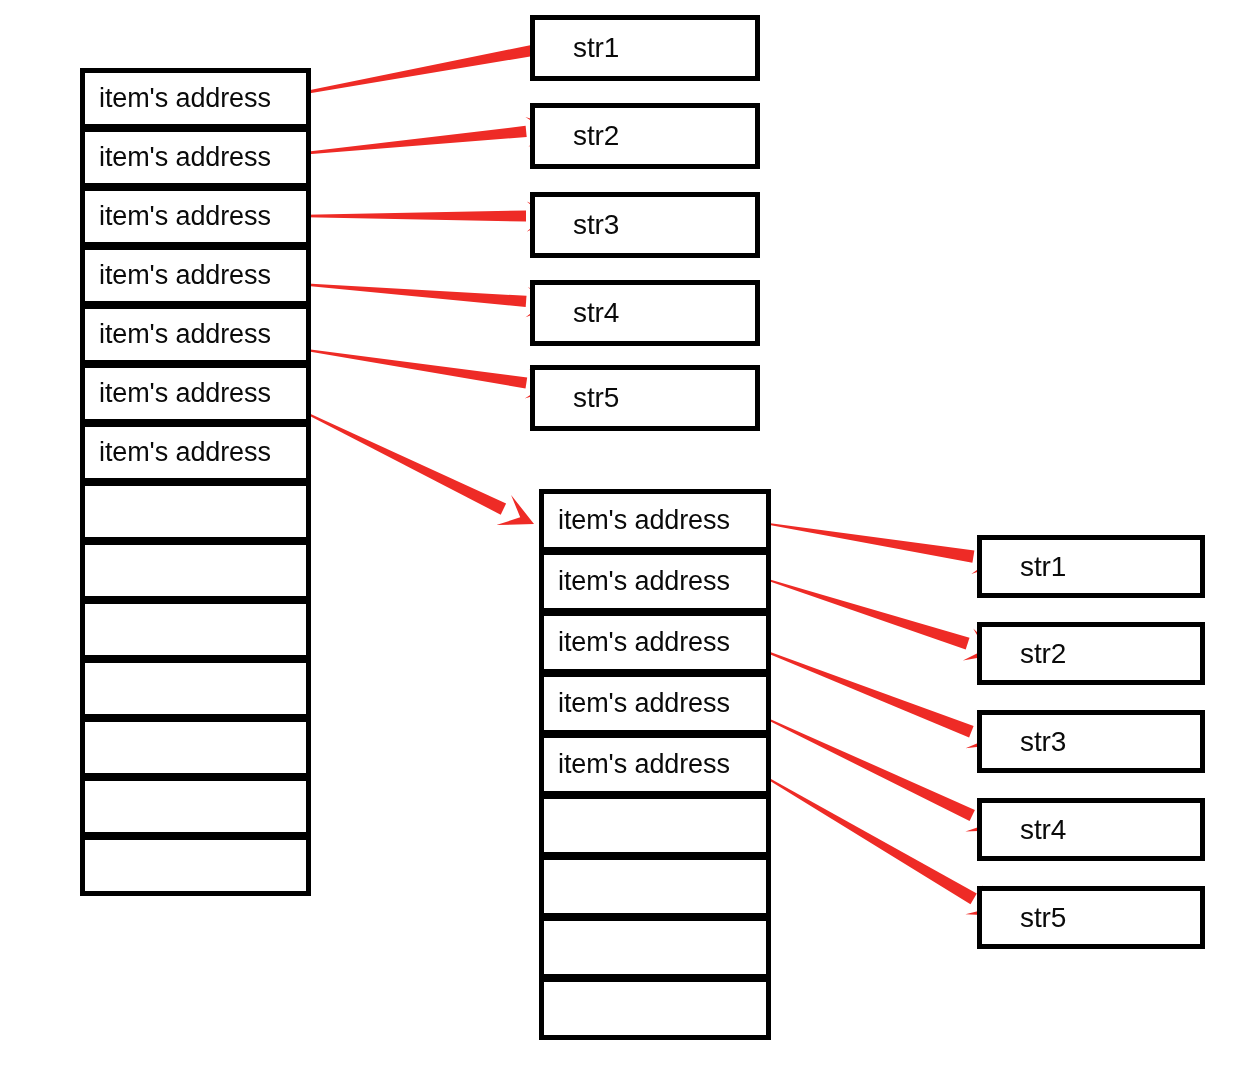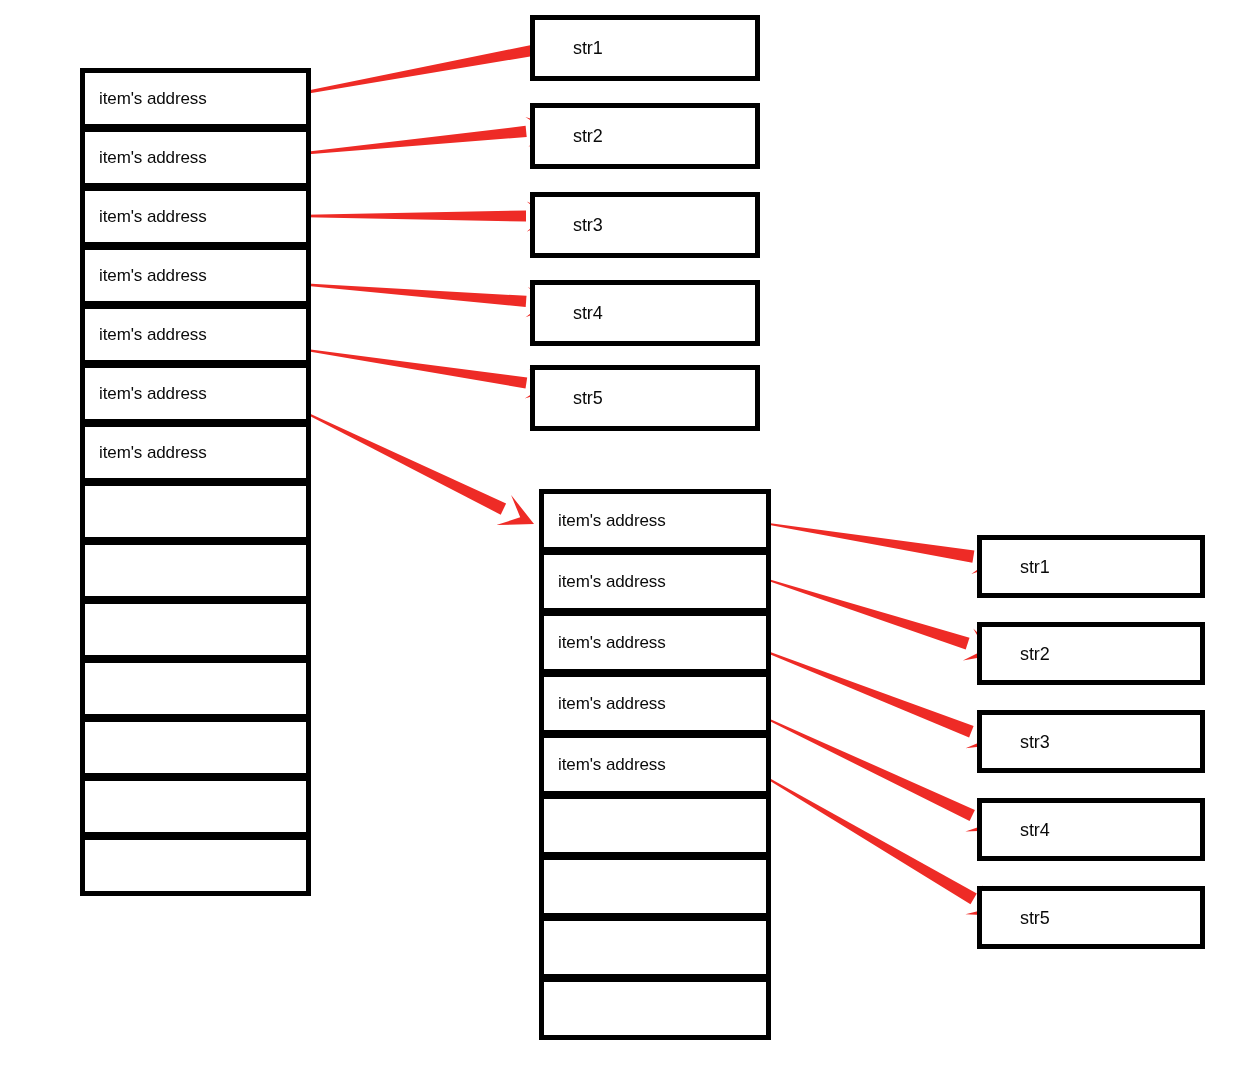--- a/index.html
+++ b/index.html
@@ -25,34 +25,34 @@
   
   .cell {
     position: absolute;
     box-sizing: border-box;
     background: #ffffff;
     border: 5px solid #000000;
     display: flex;
     align-items: center;
   }
   .cell .cell-label {
-    font-size: 17px;
+    font-size: 27px;
     color: #0a0a0a;
     white-space: nowrap;
     line-height: 1;
     padding-left: 14px;
     letter-spacing: -0.1px;
   }
 
   
   .stack-cell { border-width: 5px; }
 
   .str-box .cell-label {
     padding-left: 38px;
-    font-size: 18px;
+    font-size: 28px;
   }
 
   
   #arrows {
     position: absolute;
     left: 0; top: 0;
     width: 1260px;
     height: 1067px;
     pointer-events: none;
   }

